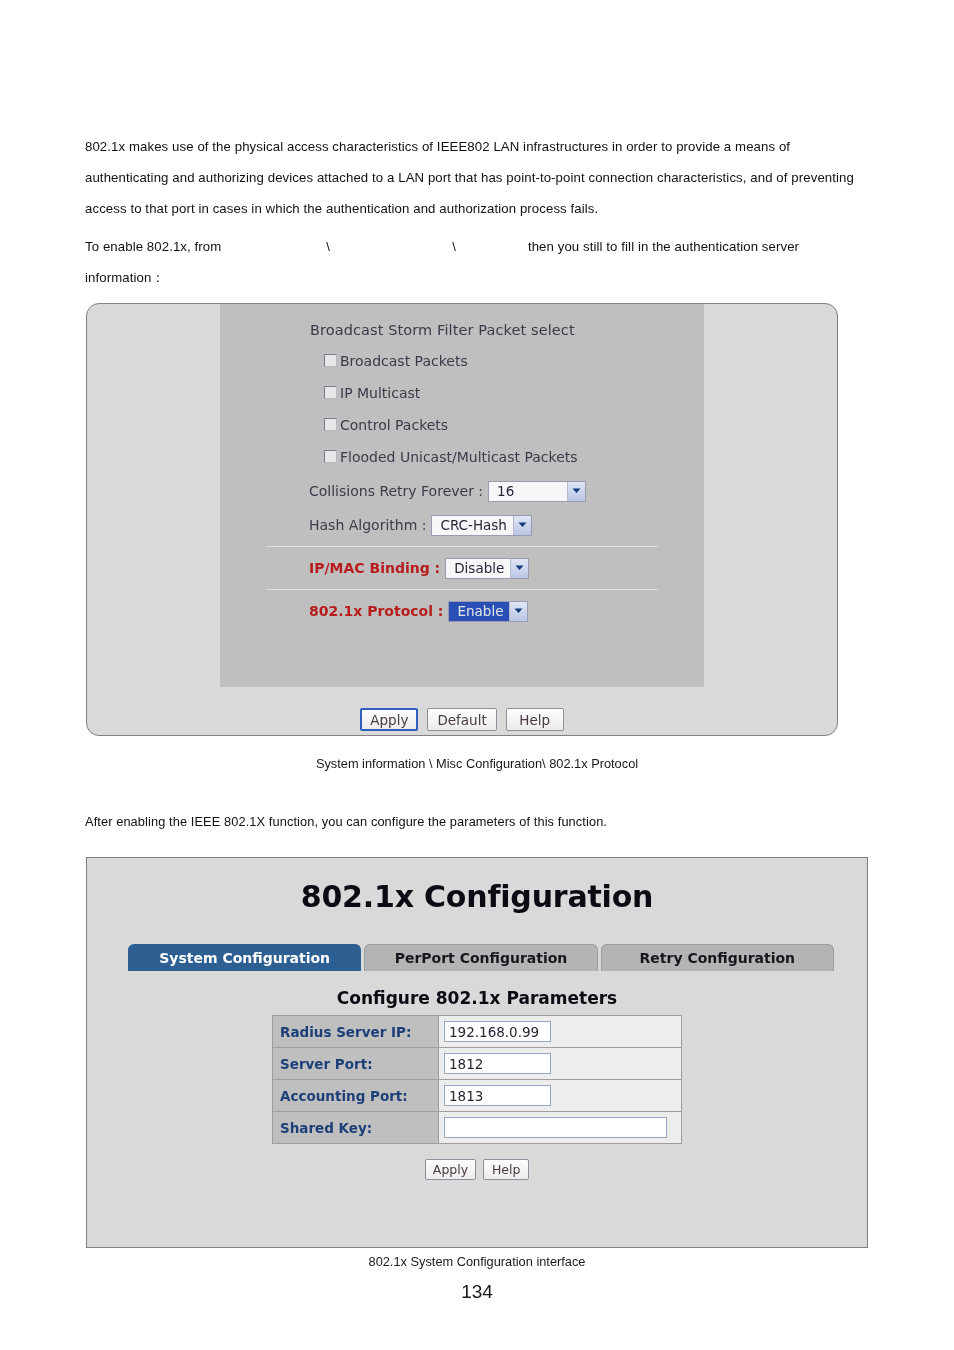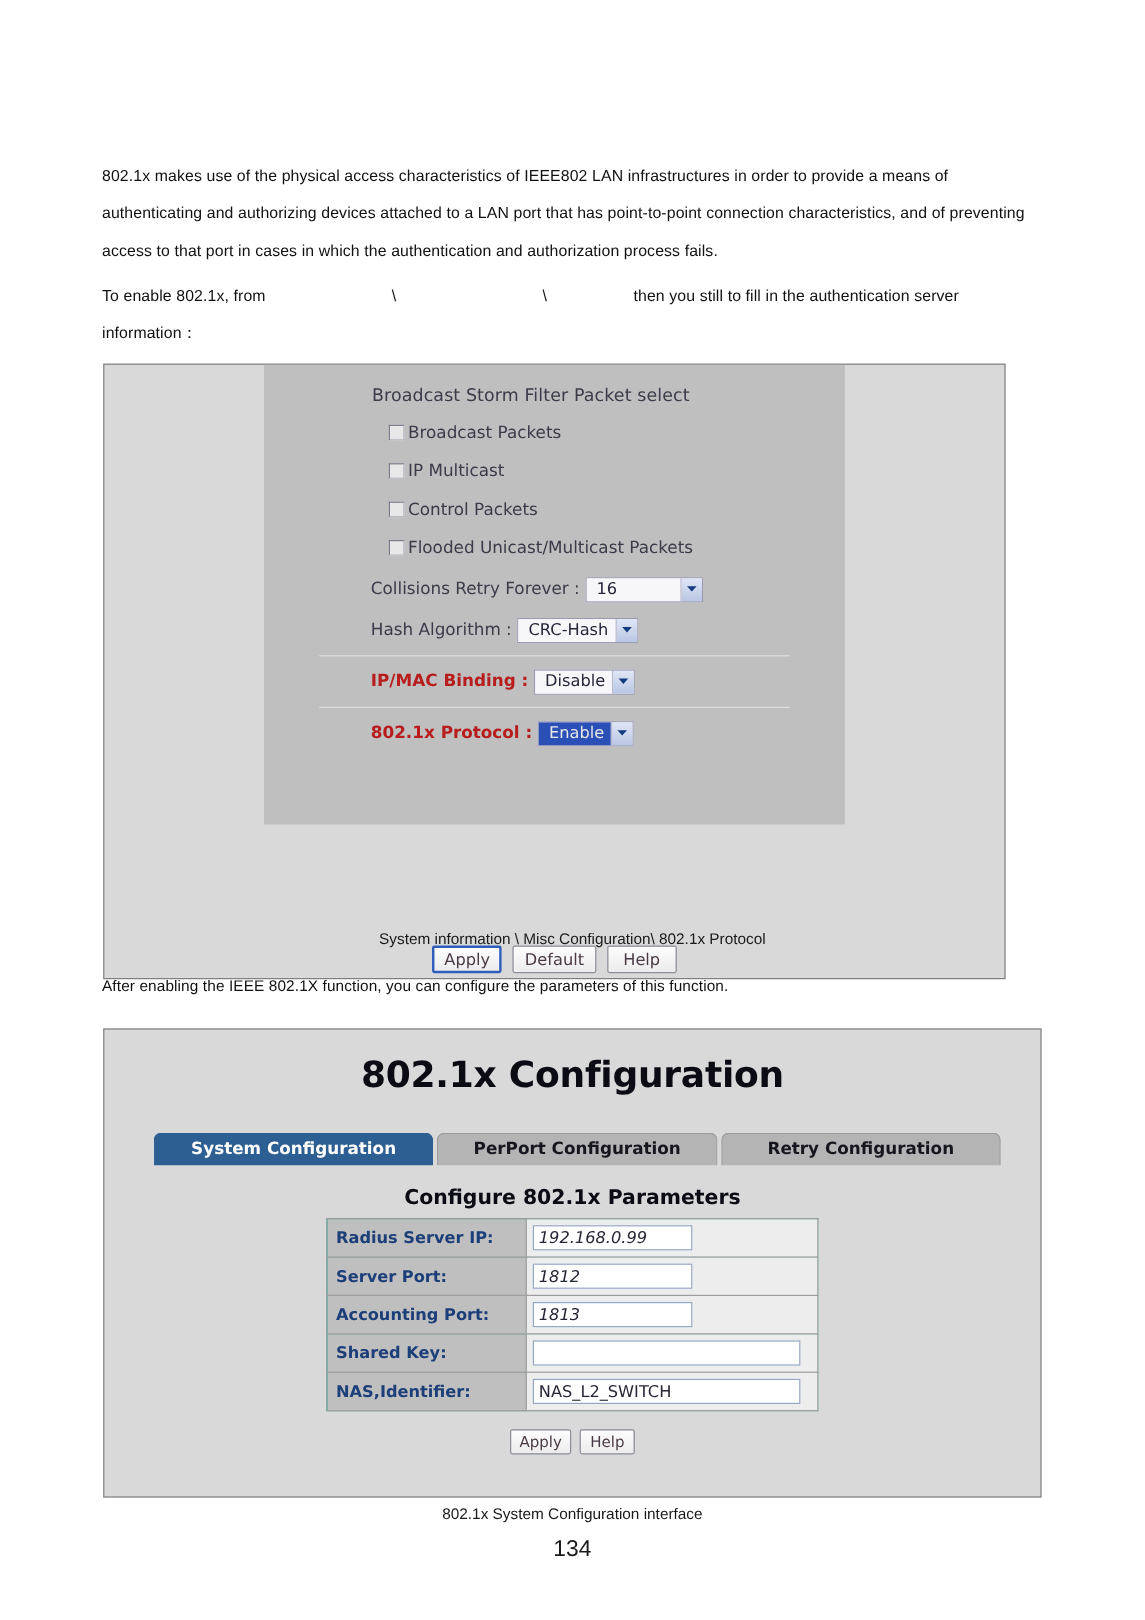--- a/index.html
+++ b/index.html
@@ -41,21 +41,22 @@
     box-sizing: border-box;
     border: 1px solid #808080;
     background: #d9d9d9;
   }
 
   
   #shot-misc {
     left: 86px;
     top: 303px;
     width: 752px;
-    height: 513px;
+    height: 433px;
+    border-radius: 13px;
   }
   #misc-inner {
     position: absolute;
     left: 133px;
     top: 0px;
     width: 484px;
     height: 383px;
     background: #bfbfbf;
     box-sizing: border-box;
     padding: 12px 0 0 0;
@@ -256,21 +257,21 @@
     background: #ffffff;
     border: 1px solid #96a7c4;
     display: flex;
     align-items: center;
     padding-left: 4px;
     font-size: 13.5px;
     color: #262636;
     font-family: "DejaVu Sans", sans-serif;
     white-space: nowrap;
   }
-  .txtinput.w-short { width: 133px; font-style: italic; }
+  .txtinput.w-short { width: 107px; }
   .txtinput.w-long  { width: 223px; }
   #x-btnbar {
     display: flex;
     justify-content: center;
     gap: 7px;
     margin-top: 15px;
   }
   #x-btnbar .winbtn {
     min-width: 46px;
     height: 21px;
@@ -280,21 +281,21 @@
 
   
   .caption {
     position: absolute;
     width: 954px;
     left: 0;
     text-align: center;
     font-size: 12.8px;
     color: #1a1a1a;
   }
-  #caption-misc { top: 775px; }
+  #caption-misc { top: 756px; }
   #caption-8021x { top: 1254px; }
   #page-number {
     position: absolute;
     width: 954px;
     left: 0;
     top: 1281px;
     text-align: center;
     font-size: 19px;
     color: #1a1a1a;
   }
@@ -433,26 +434,20 @@
       <td class="fld">
         <div class="txtinput w-short">1813</div>
       </td>
     </tr>
     <tr>
       <td class="lbl">Shared Key:</td>
       <td class="fld">
         <div class="txtinput w-long"></div>
       </td>
     </tr>
-    <tr>
-      <td class="lbl">NAS,Identifier:</td>
-      <td class="fld">
-        <div class="txtinput w-long">NAS_L2_SWITCH</div>
-      </td>
-    </tr>
   </tbody>
     </table>
 
   <div id="x-btnbar">
     <span class="winbtn">Apply</span>
     <span class="winbtn">Help</span>
   </div>
 
 </div>
 

